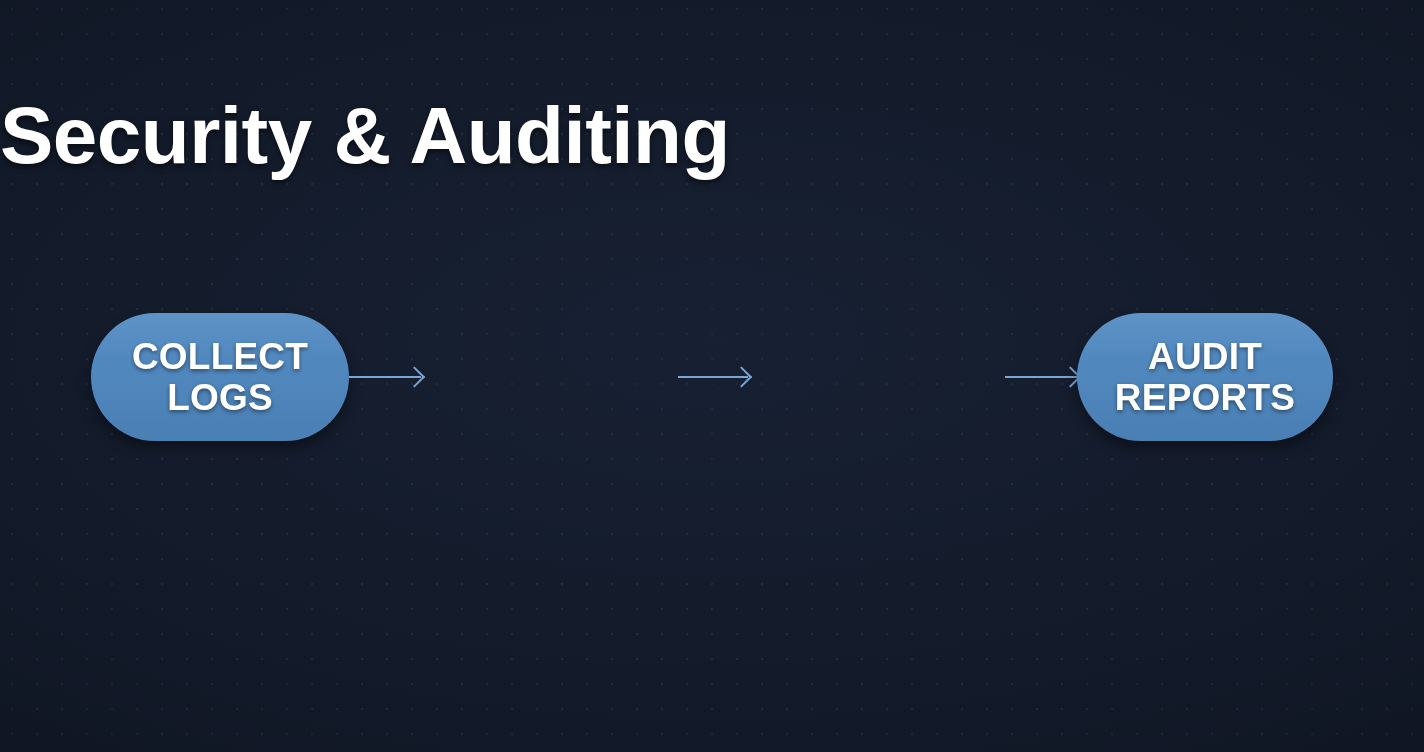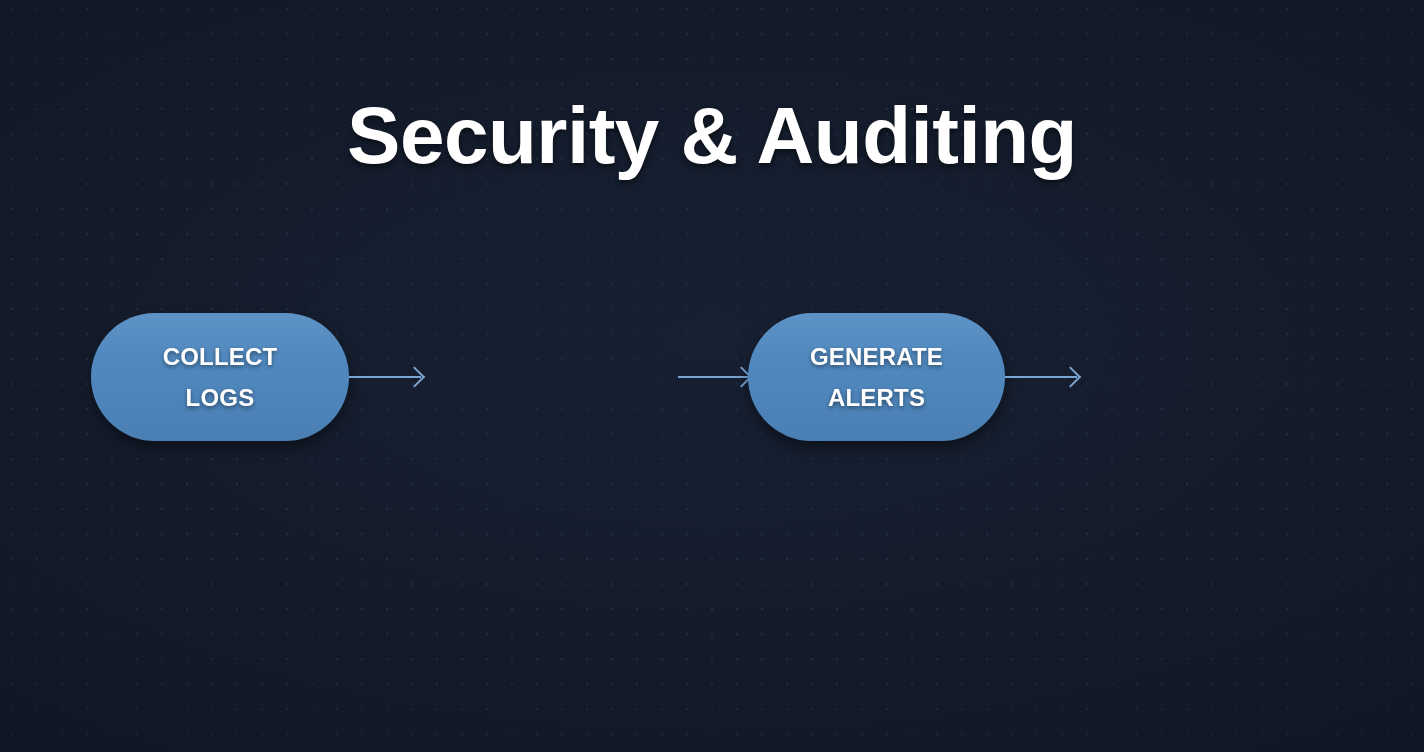--- a/index.html
+++ b/index.html
@@ -40,21 +40,21 @@
     background:
       radial-gradient(ellipse 90% 80% at 50% 45%, rgba(26,36,56,0.55) 0%, rgba(15,21,34,0.0) 45%, rgba(10,14,24,0.55) 100%);
     pointer-events: none;
   }
 
   #title {
     position: absolute;
     left: 0;
     right: 0;
     top: 96px;
-    text-align: center;
+    text-align: left;
     font-size: 80px;
     font-weight: bold;
     color: #ffffff;
     letter-spacing: -0.5px;
     line-height: 1;
     text-shadow: 0 3px 6px rgba(0,0,0,0.55);
     white-space: nowrap;
   }
 
   #flow {
@@ -75,21 +75,21 @@
     display: flex;
     align-items: center;
     justify-content: center;
     box-sizing: border-box;
     padding: 0 14px;
   }
 
   .node-label {
     text-align: center;
     color: #ffffff;
-    font-size: 24px;
+    font-size: 37px;
     font-weight: bold;
     line-height: 41px;
     letter-spacing: 0.2px;
     text-shadow: 0 2px 4px rgba(0,0,0,0.45);
     white-space: pre-line;
   }
 
   .connector {
     position: absolute;
     top: 64px;
@@ -136,25 +136,25 @@
       <div class="shaft"></div>
       <div class="head"></div>
     </div>
 
 
     <div class="connector" style="left:678px; width:70px;">
       <div class="shaft"></div>
       <div class="head"></div>
     </div>
 
-    <div class="node" style="left:748px; width:257px;">
-      <div class="node-label">GENERATE
-ALERTS</div>
-    </div>
 
     <div class="connector" style="left:1005px; width:72px;">
       <div class="shaft"></div>
       <div class="head"></div>
     </div>
 
+    <div class="node" style="left:1077px; width:256px;">
+      <div class="node-label">AUDIT
+REPORTS</div>
+    </div>
 
   </div>
 </div>
 
 </body></html>

